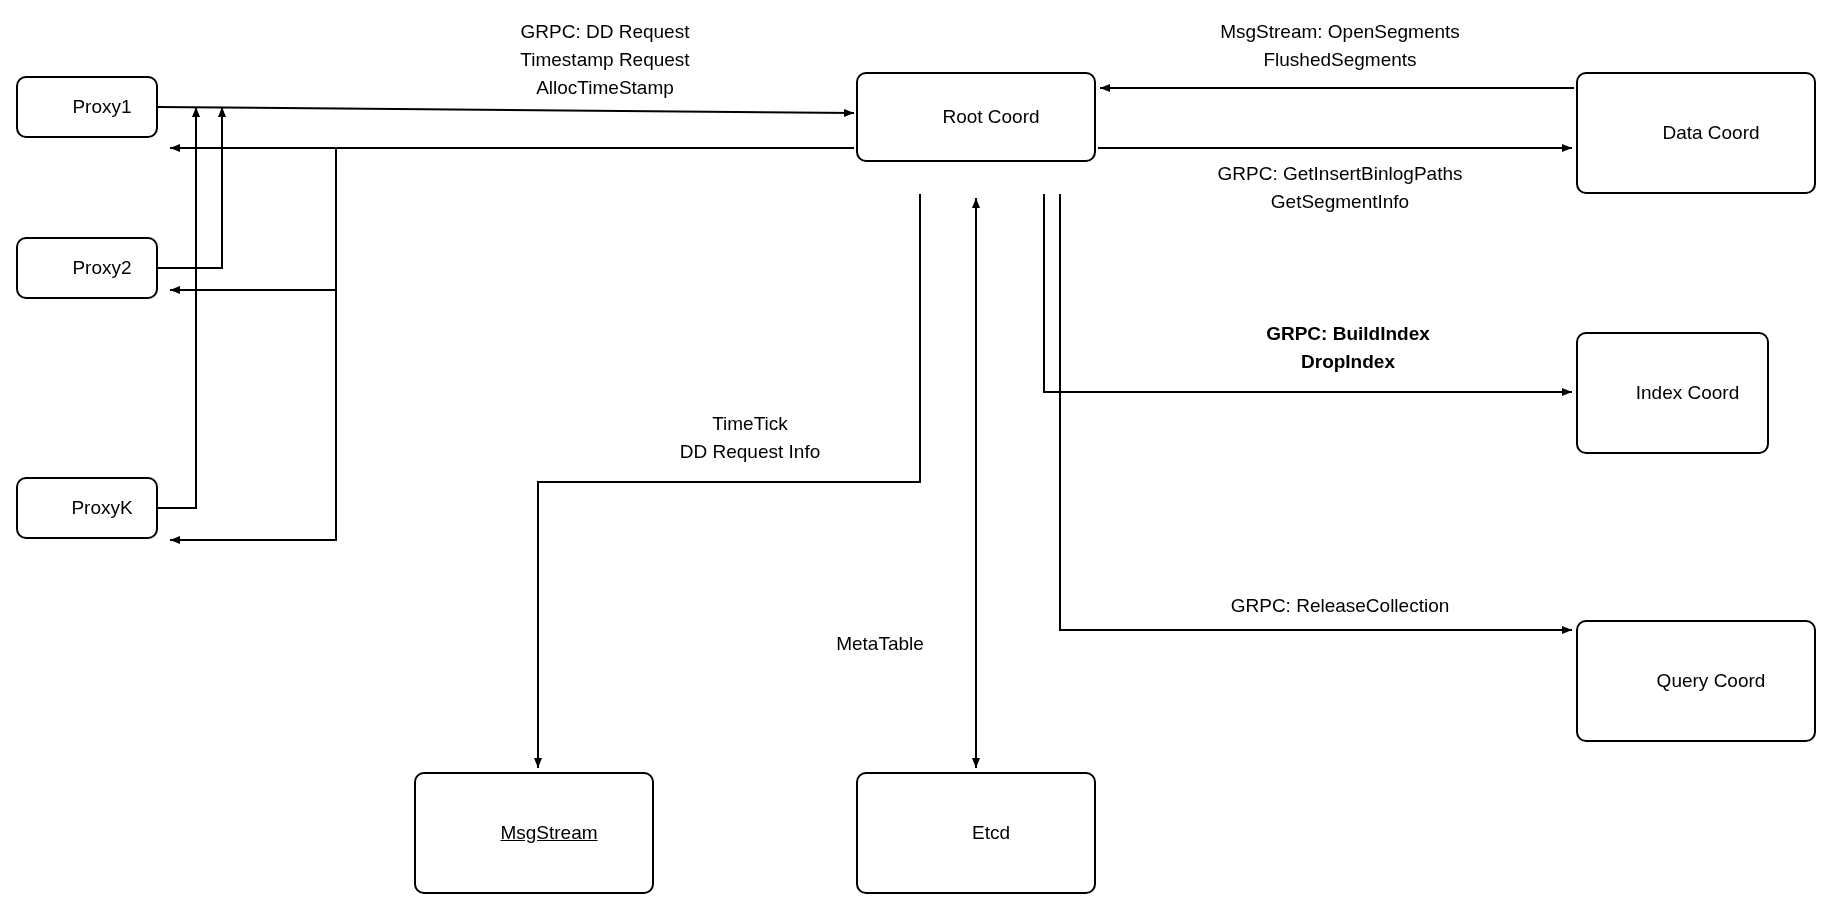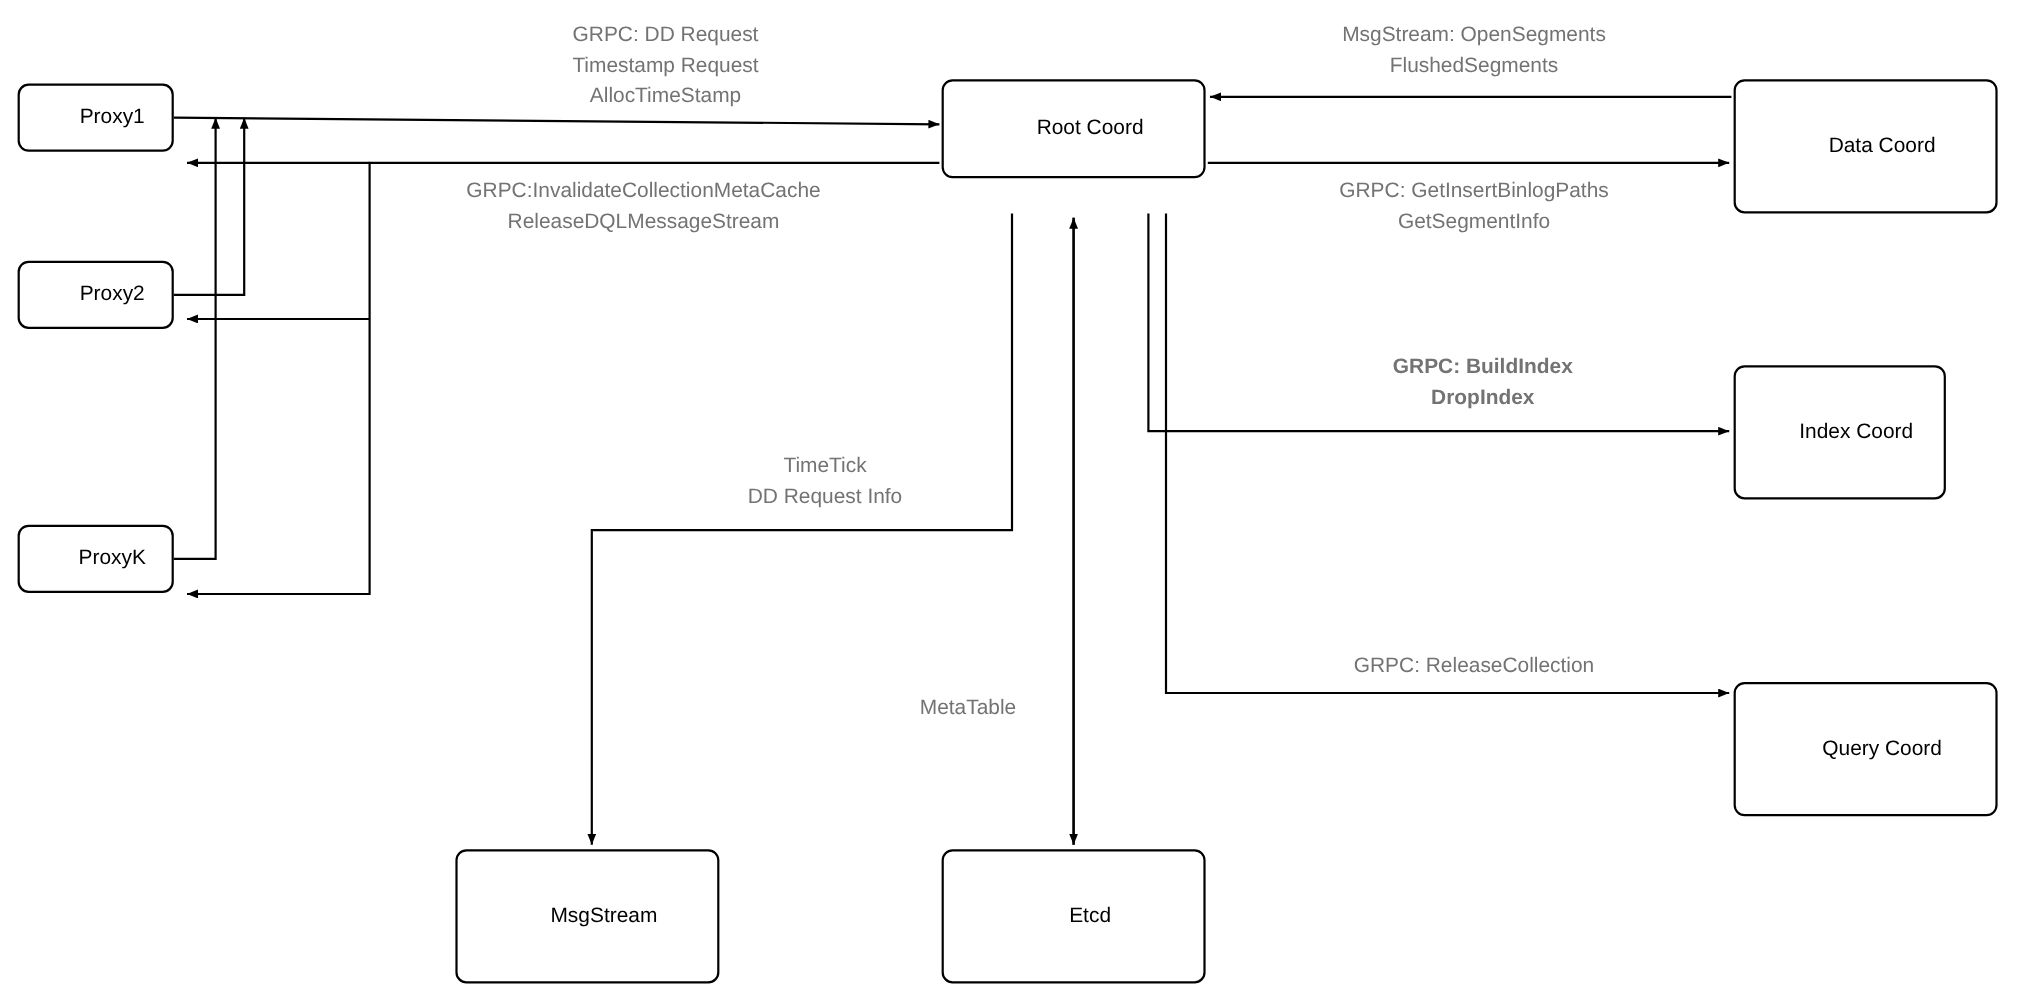--- a/index.html
+++ b/index.html
@@ -32,21 +32,21 @@
     display: flex;
     align-items: center;
     justify-content: center;
     color: #000000;
     font-size: 19px;
     text-align: center;
     padding-left: 30px;
   }
   .label {
     position: absolute;
-    color: #737373;
+    color: #000000;
     font-size: 19px;
     line-height: 28px;
     white-space: pre;
     text-align: center;
     background: transparent;
   }
 </style>
 </head>
 <body>
 
@@ -111,32 +111,30 @@
   </div>
   <div class="node" style="left:1576px;top:72px;width:240px;height:122px;">
     <span>Data Coord</span>
   </div>
   <div class="node" style="left:1576px;top:332px;width:193px;height:122px;">
     <span>Index Coord</span>
   </div>
   <div class="node" style="left:1576px;top:592px;width:240px;height:122px;margin-top:28px;">
     <span>Query Coord</span>
   </div>
-  <div class="node" style="left:414px;top:772px;width:240px;height:122px;">
+  <div class="node" style="left:414px;top:772px;width:240px;height:122px;text-decoration:underline;">
     <span>MsgStream</span>
   </div>
   <div class="node" style="left:856px;top:772px;width:240px;height:122px;">
     <span>Etcd</span>
   </div>
 
   <div class="label" style="left:390px;top:18px;width:430px;">GRPC: DD Request
 Timestamp Request
 AllocTimeStamp</div>
-  <div class="label" style="left:370px;top:160px;width:430px;">GRPC:InvalidateCollectionMetaCache
-ReleaseDQLMessageStream</div>
   <div class="label" style="left:1140px;top:18px;width:400px;">MsgStream: OpenSegments
 FlushedSegments</div>
   <div class="label" style="left:1140px;top:160px;width:400px;">GRPC: GetInsertBinlogPaths
 GetSegmentInfo</div>
   <div class="label" style="left:1148px;top:320px;width:400px;font-weight:bold;">GRPC: BuildIndex
 DropIndex</div>
   <div class="label" style="left:1140px;top:592px;width:400px;">GRPC: ReleaseCollection</div>
   <div class="label" style="left:580px;top:410px;width:340px;">TimeTick
 DD Request Info</div>
   <div class="label" style="left:790px;top:630px;width:180px;">MetaTable</div>

